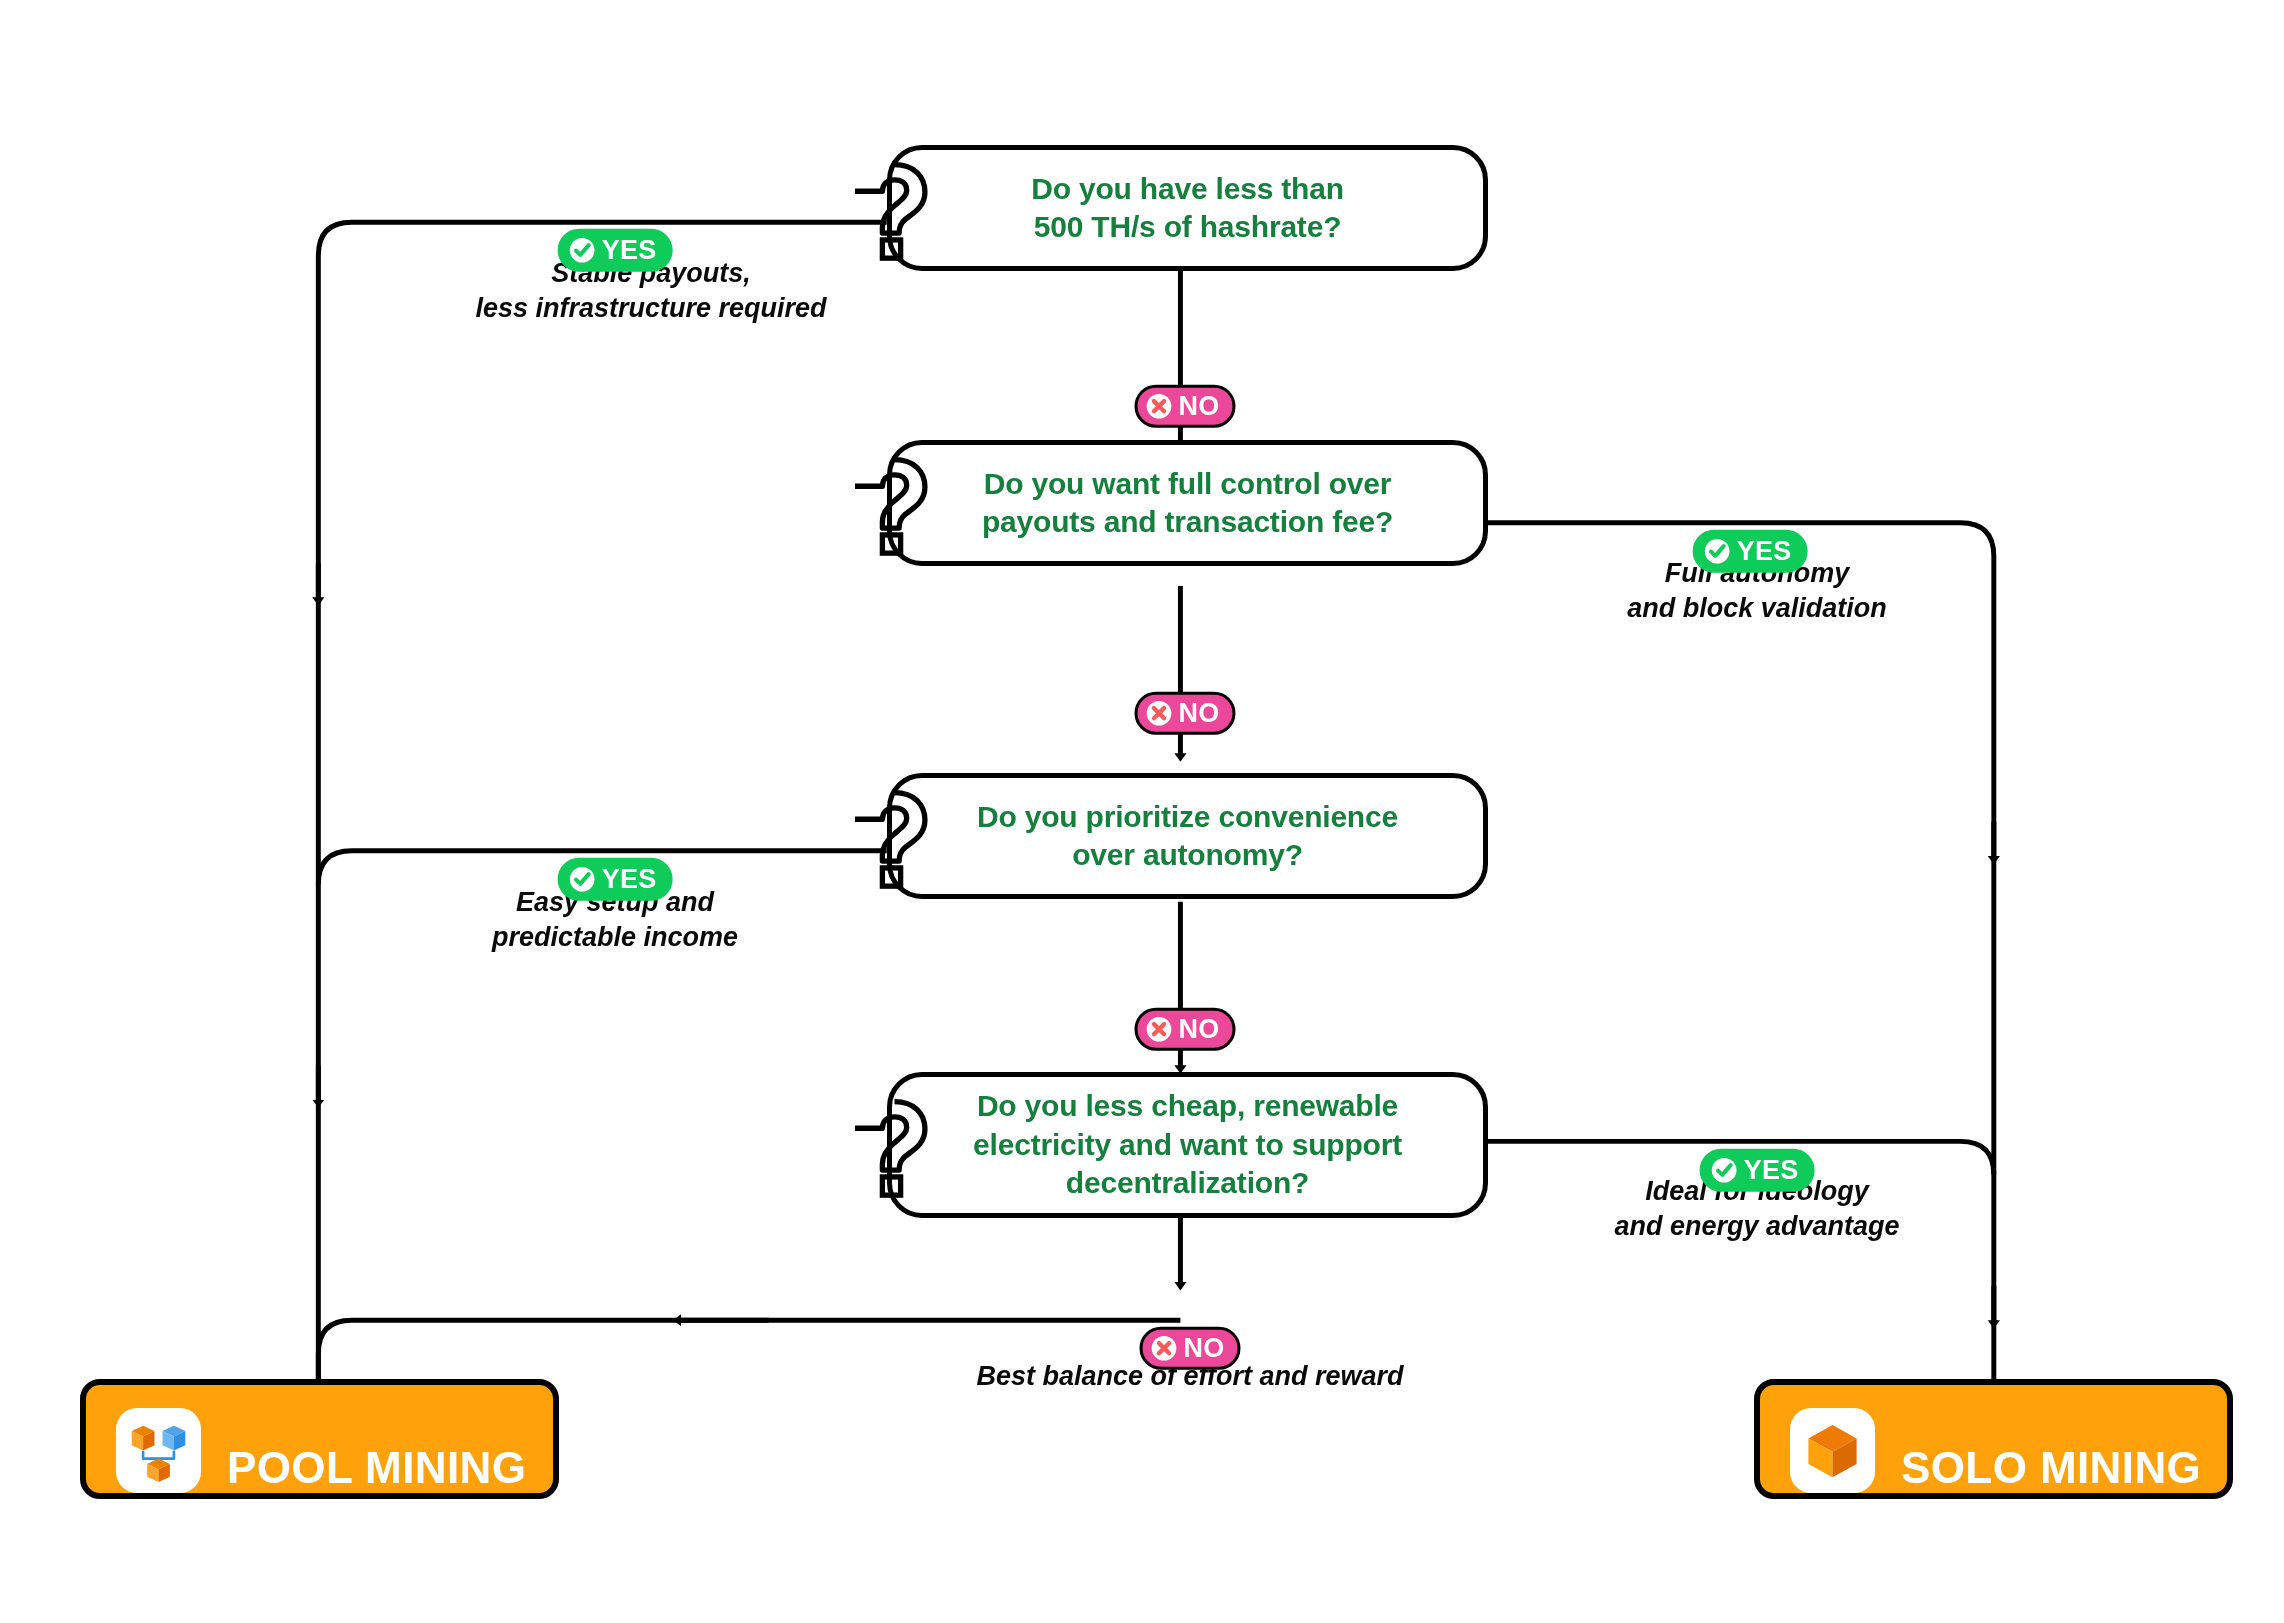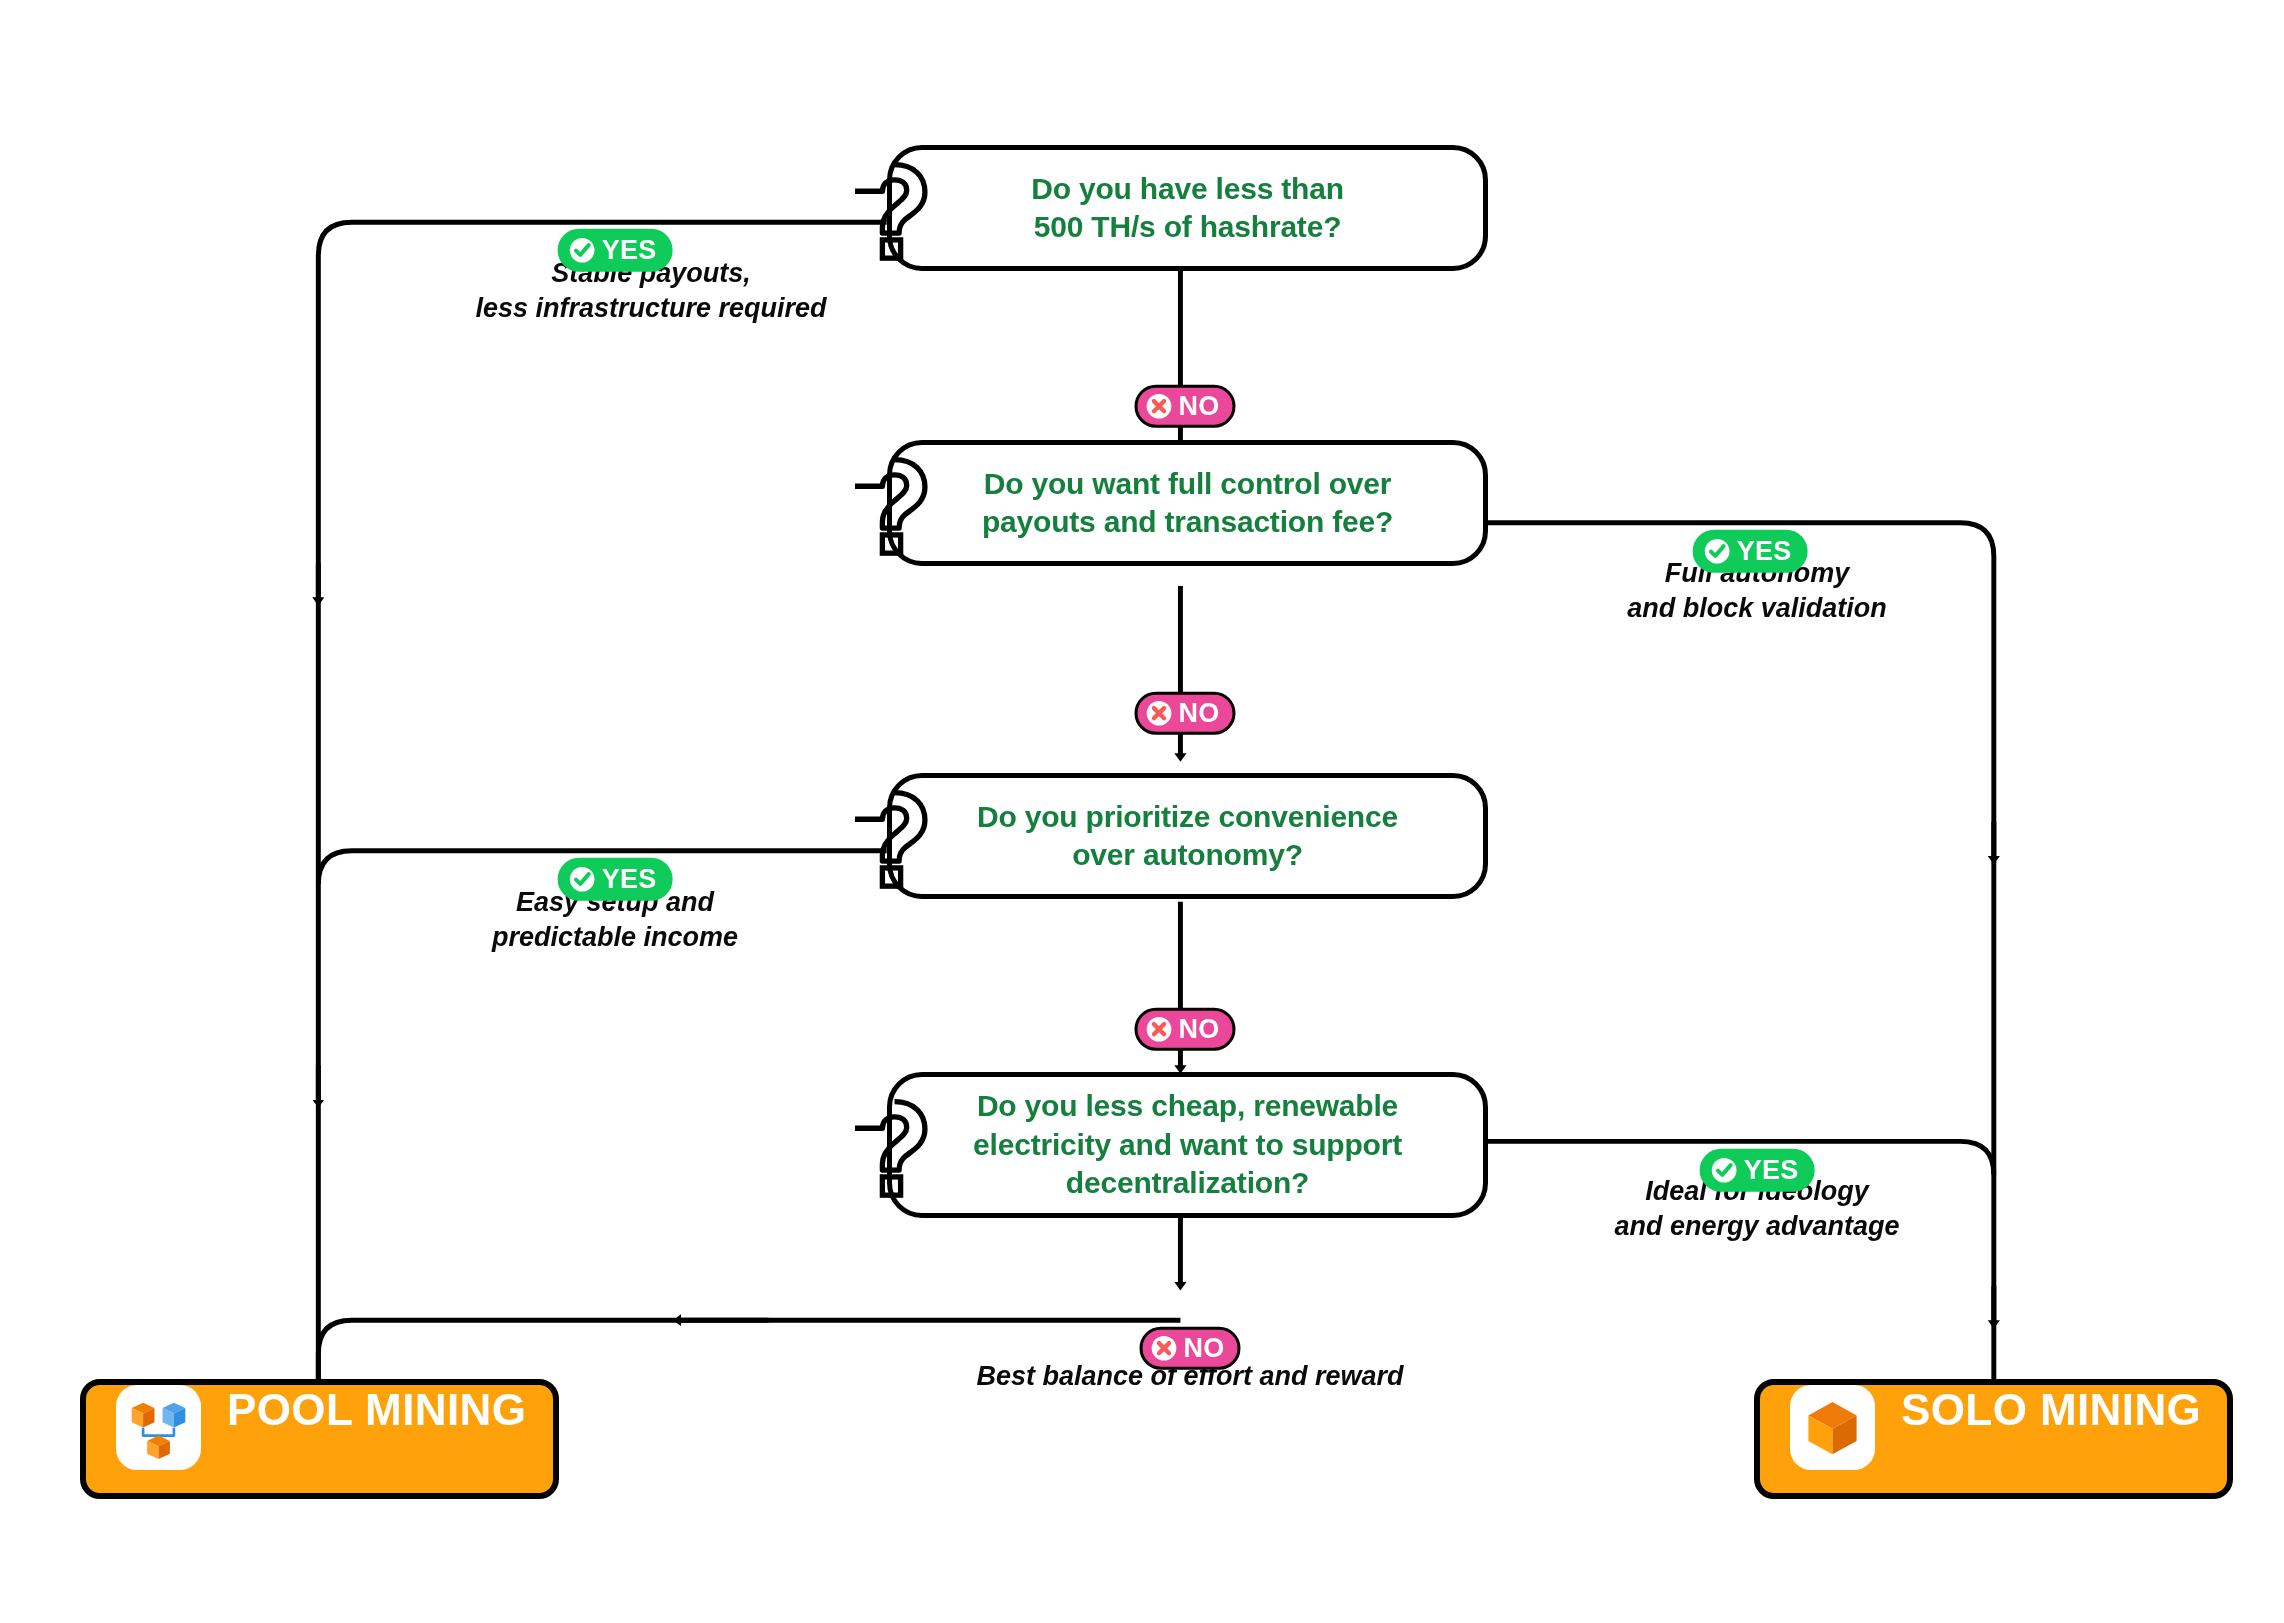--- a/index.html
+++ b/index.html
@@ -27,21 +27,21 @@
   .badge.no{background:#ec4899;border-color:#000;}
   .bicon{width:29px;height:29px;flex:0 0 29px;}
 
   
   .caption{position:absolute;font-style:italic;font-weight:bold;font-size:27px;
            color:#0a0a0a;text-align:center;line-height:1.3;transform:translateX(-50%);
            white-space:pre-line;z-index:12;}
 
   
   .outcome{position:absolute;box-sizing:border-box;background:#FFA10A;border:6px solid #000;
-           border-radius:20px;display:flex;align-items:flex-start;gap:26px;padding:0 30px;z-index:8;}
+           border-radius:20px;display:flex;align-items:flex-end;gap:26px;padding:0 30px;z-index:8;}
   .otile{width:85px;height:85px;flex:0 0 85px;background:#fff;border-radius:21px;
          display:flex;align-items:center;justify-content:center;}
   .otile svg{width:67px;height:67px;display:block;}
   .olabel{color:#fff;font-weight:bold;font-size:44px;letter-spacing:0.4px;white-space:nowrap;}
 </style>
 </head>
 <body>
 
 <div id="stage">
 

